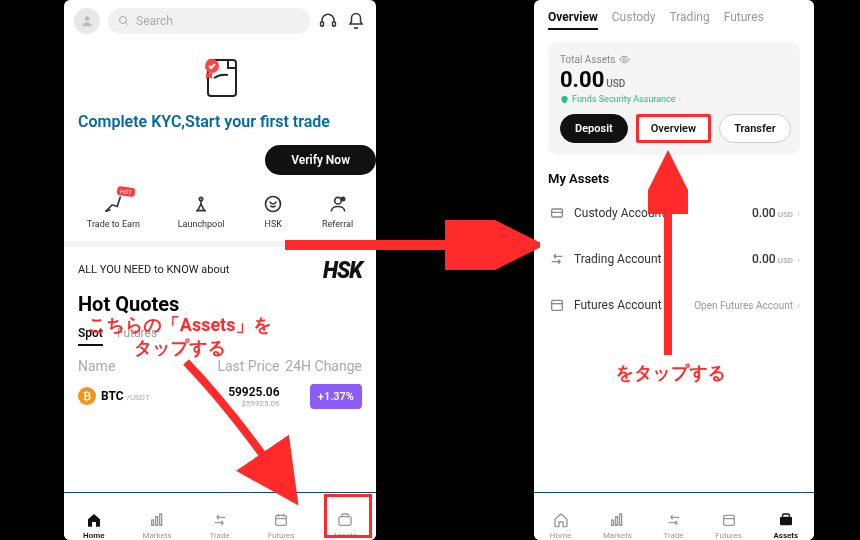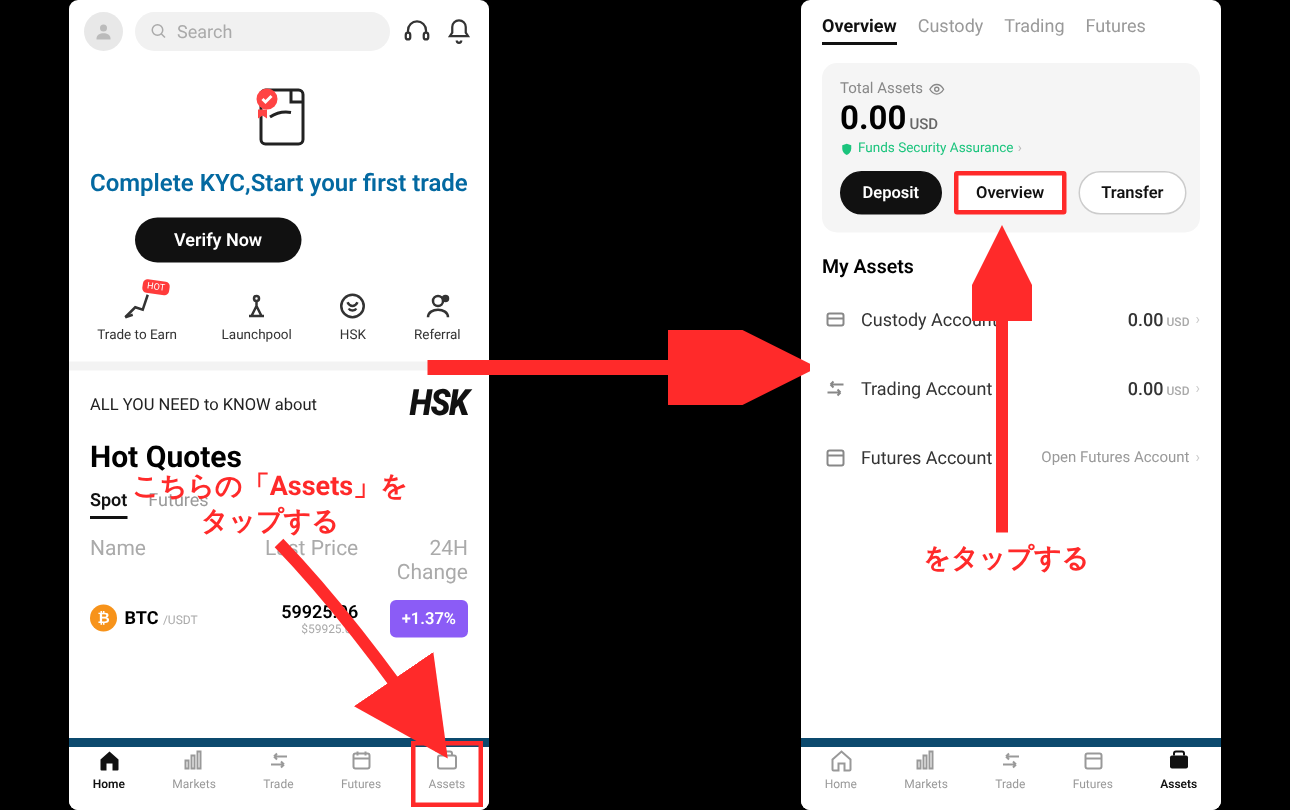--- a/index.html
+++ b/index.html
@@ -1,29 +1,29 @@
 <!DOCTYPE html>
 <html><head>
 <meta charset="utf-8">
 <style>
   * { box-sizing: border-box; margin: 0; padding: 0; font-family: -apple-system, BlinkMacSystemFont, "Segoe UI", Roboto, sans-serif; }
   body { background: #000; width: 860px; height: 540px; position: relative; overflow: hidden; }
   .phone { position: absolute; background: #fff; border-radius: 6px; overflow: hidden; }
-  .phone-left { left: 46px; top: 0; width: 280px; height: 540px; }
+  .phone-left { left: 64px; top: 0; width: 312px; height: 540px; }
   .phone-right { left: 534px; top: 0; width: 280px; height: 540px; }
 
   
   .topbar { display:flex; align-items:center; padding:8px 10px; gap:8px; }
   .avatar { width:26px; height:26px; border-radius:50%; background:#e8e8e8; display:flex; align-items:center; justify-content:center; color:#aaa; }
   .search-pill { flex:1; background:#f1f1f1; border-radius:16px; height:26px; display:flex; align-items:center; padding:0 10px; color:#aaa; font-size:12px; gap:6px;}
   .topbar .ic { width:20px; height:20px; display:flex; align-items:center; justify-content:center; color:#333; }
   .kyc-img { display:flex; justify-content:center; padding:6px 0 4px; }
   .doc-svg { width:60px; height:60px; }
   .kyc-title { font-size:16px; font-weight:600; padding:0 14px; line-height:1.3; color:#0369a1;}
-  .verify-wrap { display:flex; justify-content:flex-start; padding:12px 0 14px;margin-left:44px;}
+  .verify-wrap { display:flex; justify-content:flex-end; padding:12px 0 14px;margin-left:44px;}
   .verify-btn { background:#111; color:#fff; border:none; border-radius:20px; padding:8px 26px; font-size:12px; font-weight:600;}
   .shortcuts { display:flex; justify-content:space-around; padding:4px 4px 12px; }
   .sc-item { display:flex; flex-direction:column; align-items:center; gap:4px; font-size:9px; color:#333;}
   .sc-ic { width:22px; height:22px; display:flex; align-items:center; justify-content:center; position:relative;}
   .hot-badge { position:absolute; top:-6px; right:-10px; background:#ff3b3b; color:#fff; font-size:6px; padding:1px 3px; border-radius:3px; transform:rotate(8deg);}
   .divider-thick { height:6px; background:#f3f3f3;}
   .news-row { padding:10px 14px 0; font-size:11px; color:#222; display:flex; justify-content:space-between; align-items:center;}
   .hsk-logo { font-size:22px; font-weight:900; font-style:italic; letter-spacing:-1px; color:#111; transform:scaleY(1.1);}
   .hot-quotes { padding:10px 14px 0; font-size:20px; font-weight:700;}
   .tabs-sf { display:flex; gap:14px; padding:10px 14px 6px; font-size:12px;}
@@ -32,21 +32,21 @@
   .table-head { display:flex; padding:6px 14px 4px; font-size:14px; color:#aaa;}
   .th-name{flex:1.2;} .th-price{flex:1; text-align:right;} .th-ch{flex:0.9; text-align:right;}
   .quote-row { display:flex; align-items:center; padding:6px 14px;}
   .coin-name { flex:1.2; display:flex; align-items:center; gap:5px; font-size:12px; font-weight:700;}
   .coin-ic{width:18px;height:18px;border-radius:50%;background:#f7931a;display:flex;align-items:center;justify-content:center;color:#fff;font-size:10px;font-weight:bold;}
   .pair-sub { font-size:8px; color:#aaa; font-weight:400;}
   .price-col { flex:1; text-align:right; font-size:12px; font-weight:600;}
   .price-sub { font-size:8px; color:#aaa; font-weight:400;}
   .chg-col { flex:0.9; text-align:right;}
   .chg-badge { display:inline-block; background:#8b5cf6; color:#fff; border-radius:4px; padding:6px 8px; font-size:11px; font-weight:600;}
-  .bottom-nav { position:absolute; bottom:0; left:0; right:0; height:48px; background:#fff; border-top:6px solid #0c4a6e; display:flex; justify-content:space-around; align-items:flex-start;}
+  .bottom-nav { position:absolute; bottom:0; left:0; right:0; height:48px; background:#fff; border-top:1px solid #0c4a6e; display:flex; justify-content:space-around; align-items:flex-end;}
   .nav-item { display:flex; flex-direction:column; align-items:center; gap:2px; font-size:8px; color:#999;}
   .nav-item.active{ color:#111; font-weight:600;}
   .nav-ic{width:18px;height:18px;display:flex;align-items:center;justify-content:center;}
   .assets-box-left { position:absolute; right:4px; bottom:2px; width:48px; height:44px; border:3px solid #ff2a2a; }
 
   
   .ov-tabs { display:flex; gap:14px; padding:10px 14px 8px; font-size:12px; color:#999;}
   .ov-active { color:#111; font-weight:700; border-bottom:2px solid #111; padding-bottom:4px;}
   .assets-card { margin:4px 14px 10px; background:#f5f5f5; border-radius:10px; padding:12px;}
   .ta-label { font-size:10px; color:#888; display:flex; align-items:center; gap:4px;}

